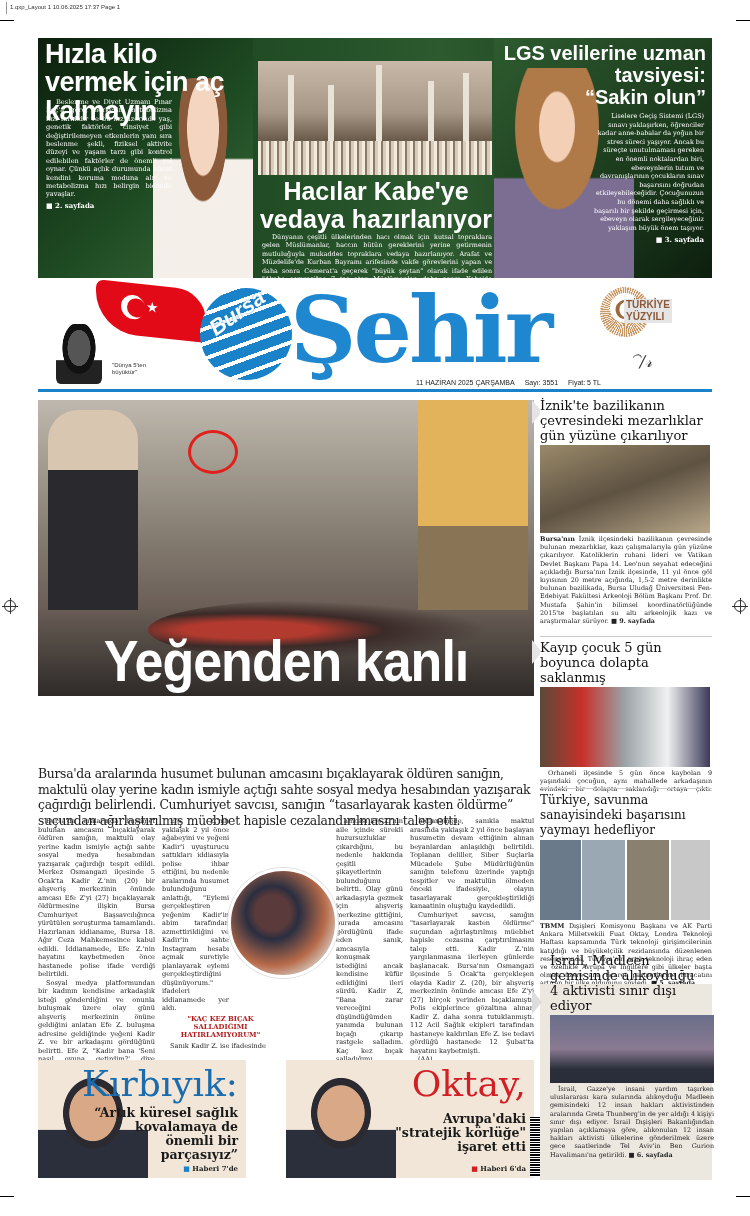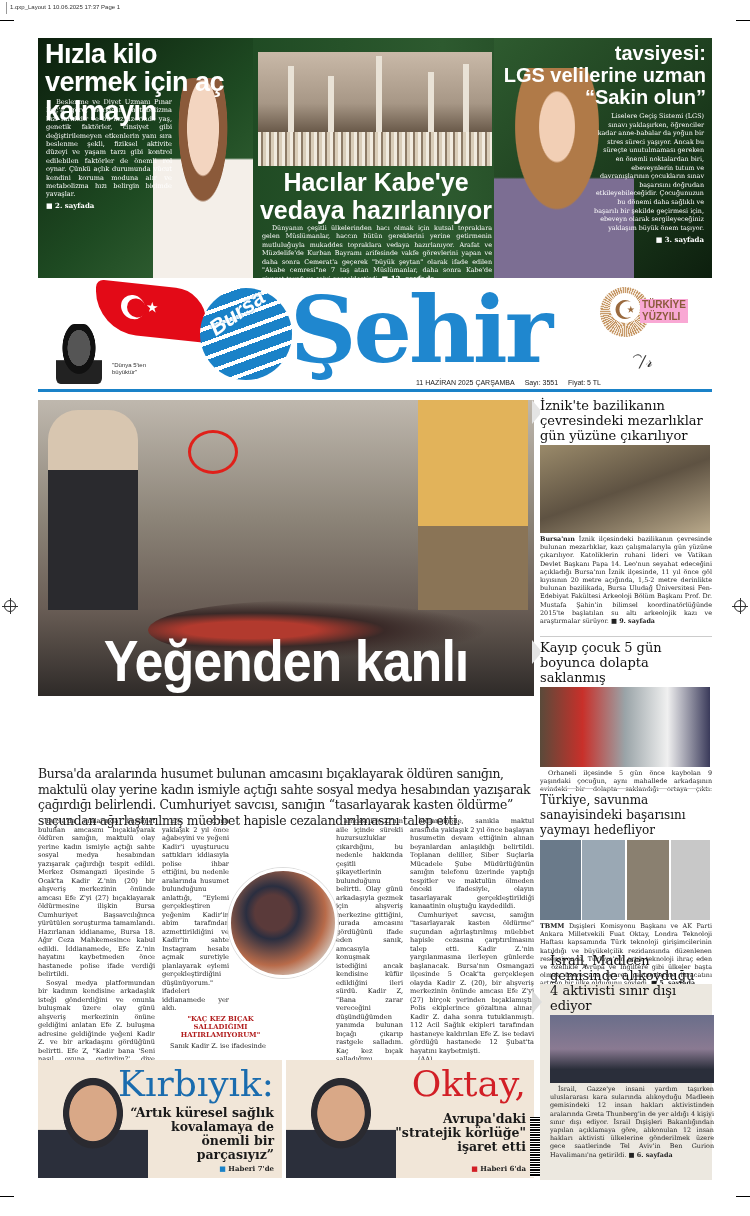--- a/index.html
+++ b/index.html
@@ -12,21 +12,21 @@
   .regmark:after { content: ""; position: absolute; top: 5px; left: -3px; height: 1px; width: 16px; background: #333; }
 
   
   .top-banner { left: 38px; top: 38px; width: 674px; height: 240px; background: linear-gradient(90deg,#0d2410 0%,#1f4a23 30%,#2d5a2f 60%,#143316 100%); overflow: hidden; }
   .tb-left { left: 0; top: 0; width: 215px; height: 240px; background: linear-gradient(135deg,#0c1f0d 0%,#1e4a22 55%,#3a6a3a 100%); }
   .tb-left .woman { position: absolute; left: 115px; top: 40px; width: 100px; height: 200px; background: radial-gradient(ellipse at 50% 25%, #f3d5c0 0 22%, #8b5a3a 23% 34%, transparent 35%), linear-gradient(180deg, transparent 40%, #f4efe9 41%); border-radius: 40% 40% 0 0; }
   .h-kilo { left: 7px; top: 4px; width: 210px; font: bold 27px/27px "Liberation Sans", sans-serif; color: #fff; letter-spacing: -0.5px; transform: scaleY(1.05); }
   .kilo-body { left: 8px; top: 60px; width: 126px; font: 6.6px/8.4px "DejaVu Serif", serif; color: #fff; text-align: justify; text-indent: 10px; }
   .pg-ref { font: bold 7px "DejaVu Serif", serif; color: #fff; }
   .pg-ref:before { content: "■ "; }
-  .tb-mid { left: 216px; top: 6px; width: 240px; height: 240px; }
+  .tb-mid { left: 216px; top: 15px; width: 240px; height: 240px; }
   .mecca { left: 4px; top: 8px; width: 234px; height: 114px; background: linear-gradient(180deg,#c9b9a8 0%,#a79786 45%,#6a5a4a 70%,#3b2f27 100%); }
   .mecca .tower { position: absolute; bottom: 30px; width: 6px; background: #e9e2d6; }
   .mecca .crowd { position: absolute; left: 0; right: 0; bottom: 0; height: 34px; background: repeating-linear-gradient(90deg,#f1ebe0 0 3px,#8c7a66 3px 5px,#d9cdb9 5px 8px); }
   .h-hac { left: 2px; top: 124px; width: 240px; text-align: center; font: bold 25px/28px "Liberation Sans", sans-serif; color: #fff; }
   .hac-body { left: 8px; top: 180px; width: 230px; font: 6.4px/8.4px "DejaVu Serif", serif; color: #fff; text-align: justify; text-indent: 10px; }
   .tb-right { left: 456px; top: 0; width: 218px; height: 240px; background: linear-gradient(135deg,#2e5b2f 0%,#1b3a1c 60%,#0d1f0e 100%); }
   .tb-right .girl { position: absolute; left: 0; top: 30px; width: 140px; height: 210px; background: radial-gradient(ellipse at 45% 28%, #f2cfb5 0 16%, #b07a48 17% 38%, transparent 39%), linear-gradient(180deg, transparent 52%, #7c6e93 53%); }
   .h-lgs { right: 6px; top: 4px; width: 210px; text-align: right; font: bold 20px/22px "Liberation Sans", sans-serif; color: #fff; }
   .lgs-body { right: 8px; top: 74px; width: 110px; font: 6.4px/8.6px "DejaVu Serif", serif; color: #fff; text-align: right; }
 
@@ -38,21 +38,21 @@
   .flag .star { position: absolute; left: 50px; top: 14px; color: #fff; font: 14px "DejaVu Sans", sans-serif; }
   .quote-small { left: 112px; top: 362px; font: 6px/7px "Liberation Sans", sans-serif; color: #333; }
   .logo-globe { left: 200px; top: 288px; width: 92px; height: 92px; border-radius: 50%; background: repeating-linear-gradient(160deg, #1a82c8 0 10px, #fff 10px 14px); }
   .logo-bursa { left: 206px; top: 300px; font: bold italic 22px "Liberation Sans", sans-serif; color: #fff; transform: rotate(-35deg); text-shadow: 0 0 2px #1a82c8; }
   .logo-sehir { left: 290px; top: 280px; font: bold 92px/100px "DejaVu Serif", serif; color: #1f87cf; letter-spacing: -3px; }
   .issue-line { left: 416px; top: 379px; font: 7px "Liberation Sans", sans-serif; color: #222; white-space: nowrap; }
   .issue-line span { margin-right: 8px; }
   .ty-logo { left: 600px; top: 285px; width: 70px; height: 70px; }
   .ty-emblem { position: absolute; left: 0; top: 2px; width: 50px; height: 50px; border-radius: 50%; background: repeating-conic-gradient(#c79a6a 0 3deg, #f2e5d6 3deg 6deg); }
   .ty-emblem:after { content: "☪"; position: absolute; left: 10px; top: 6px; width: 30px; height: 30px; font: 26px "DejaVu Sans", sans-serif; color: #9a6a3e; background: #fff; border-radius: 50%; text-align: center; line-height: 34px; }
-  .ty-text { position: absolute; left: 40px; top: 14px; font: bold 10px/12px "Liberation Sans", sans-serif; color: #8a5a3a; background: #f9a8d4; padding: 0 2px; }
+  .ty-text { position: absolute; left: 24px; top: 14px; font: bold 10px/12px "Liberation Sans", sans-serif; color: #8a5a3a; background: #e5e5e5; padding: 0 2px; }
   .signature { left: 630px; top: 350px; font: italic 16px "DejaVu Serif", serif; color: #333; }
   .mast-rule { left: 38px; top: 389px; width: 674px; height: 3px; background: #1a82c8; }
 
   
   .lead-photo { left: 38px; top: 400px; width: 496px; height: 296px; background: linear-gradient(180deg,#bfb8ae 0%,#8c8478 40%,#6a5e56 70%,#2e2a28 100%); overflow: hidden; }
   .lead-photo .body-shape { position: absolute; left: 110px; top: 200px; width: 340px; height: 60px; background: radial-gradient(ellipse at 30% 50%, #b23a2e 0 20%, #3a2a28 40%, transparent 70%); border-radius: 50%; }
   .lead-photo .person1 { position: absolute; left: 10px; top: 10px; width: 90px; height: 200px; background: linear-gradient(180deg,#d8c6b0 0 30%, #2a2a2e 30%); border-radius: 30px 30px 0 0; }
   .lead-photo .person2 { position: absolute; left: 380px; top: 0; width: 110px; height: 210px; background: linear-gradient(180deg,#e2b35a 0 60%, #8a7456 60%); }
   .red-circle { position: absolute; left: 150px; top: 30px; width: 50px; height: 44px; border: 3px solid #e0201a; border-radius: 50%; }
   .h-lead { left: 0; top: 238px; width: 496px; text-align: center; font: bold 52px/52px "Liberation Sans", sans-serif; color: #fff; letter-spacing: -1px; transform: scaleY(1.1); }
@@ -63,21 +63,21 @@
   .col p { text-indent: 8px; }
   .col1 { left: 38px; top: 817px; width: 117px; }
   .col2 { left: 162px; top: 817px; width: 117px; }
   .col3 { left: 286px; top: 817px; width: 117px; }
   .col4 { left: 410px; top: 817px; width: 124px; }
   .circle-photo { left: 228px; top: 868px; width: 110px; height: 110px; border-radius: 50%; border: 3px solid #fff; background: radial-gradient(ellipse at 40% 40%, #5a3a3a 0 20%, #2a2e40 30%, #b86b4a 60%, #d6d0c8 80%); box-shadow: 0 0 0 1px #ddd; }
   .subhead-red { color: #b21e1e; font: bold 6.8px/8.4px "DejaVu Serif", serif; text-align: center; margin: 2px 0; }
 
   
   .promo { top: 1060px; height: 118px; background: #f1e6d8; overflow: hidden; }
-  .promo-left { left: 38px; width: 244px; }
+  .promo-left { left: 38px; width: 208px; }
   .promo-right { left: 286px; width: 248px; }
   .promo .face { position: absolute; left: 0; top: 10px; width: 110px; height: 108px; background: radial-gradient(ellipse at 50% 40%, #d9a887 0 30%, #2a2a30 31% 38%, transparent 39%), linear-gradient(180deg, transparent 55%, #2b2f3b 56%); }
   .promo-title { position: absolute; right: 8px; top: 4px; font: 36px/40px "DejaVu Serif", serif; }
   .promo-left .promo-title { color: #1a6cae; }
   .promo-right .promo-title { color: #d21f26; }
   .promo-quote { position: absolute; right: 8px; top: 46px; text-align: right; font: bold 12.5px/14px "DejaVu Serif", serif; color: #1a1a1a; width: 150px; }
   .promo-ref { position: absolute; right: 8px; bottom: 5px; font: bold 7px "DejaVu Serif", serif; color: #222; }
   .promo-ref:before { content: "■ "; }
   .promo-left .promo-ref:before { color: #1a82c8; }
   .promo-right .promo-ref:before { color: #d21f26; }
@@ -125,22 +125,22 @@
     </div>
     <div class="abs h-hac">Hacılar Kabe'ye vedaya hazırlanıyor</div>
     <div class="abs hac-body">
       <span>Dünyanın çeşitli ülkelerinden hacı olmak için kutsal topraklara gelen Müslümanlar, haccın bütün gereklerini yerine getirmenin mutluluğuyla mukaddes topraklara vedaya hazırlanıyor. Arafat ve Müzdelife'de Kurban Bayramı arifesinde vakfe görevlerini yapan ve daha sonra Cemerat'a geçerek "büyük şeytan" olarak ifade edilen "Akabe cemresi"ne 7 taş atan Müslümanlar, daha sonra Kabe'de ziyaret tavafı ve sa'yi gerçekleştirdi.</span>
       <span class="pg-ref">12. sayfada</span>
     </div>
   </div>
   <div class="abs tb-right">
     <div class="girl"></div>
     <div class="abs h-lgs">
+      <div>LGS velilerine uzman</div>
       <div>tavsiyesi:</div>
-      <div>LGS velilerine uzman</div>
       <div>“Sakin olun”</div>
     </div>
     <div class="abs lgs-body">
       <span>Liselere Geçiş Sistemi (LGS) sınavı yaklaşırken, öğrenciler kadar anne-babalar da yoğun bir stres süreci yaşıyor. Ancak bu süreçte unutulmaması gereken en önemli noktalardan biri, ebeveynlerin tutum ve davranışlarının çocukların sınav başarısını doğrudan etkileyebileceğidir. Çocuğunuzun bu dönemi daha sağlıklı ve başarılı bir şekilde geçirmesi için, ebeveyn olarak sergileyeceğiniz yaklaşım büyük önem taşıyor.</span>
       <div style="margin-top:3px"><span class="pg-ref">3. sayfada</span></div>
     </div>
   </div>
 </div>
 
 <div class="abs portrait"></div>

